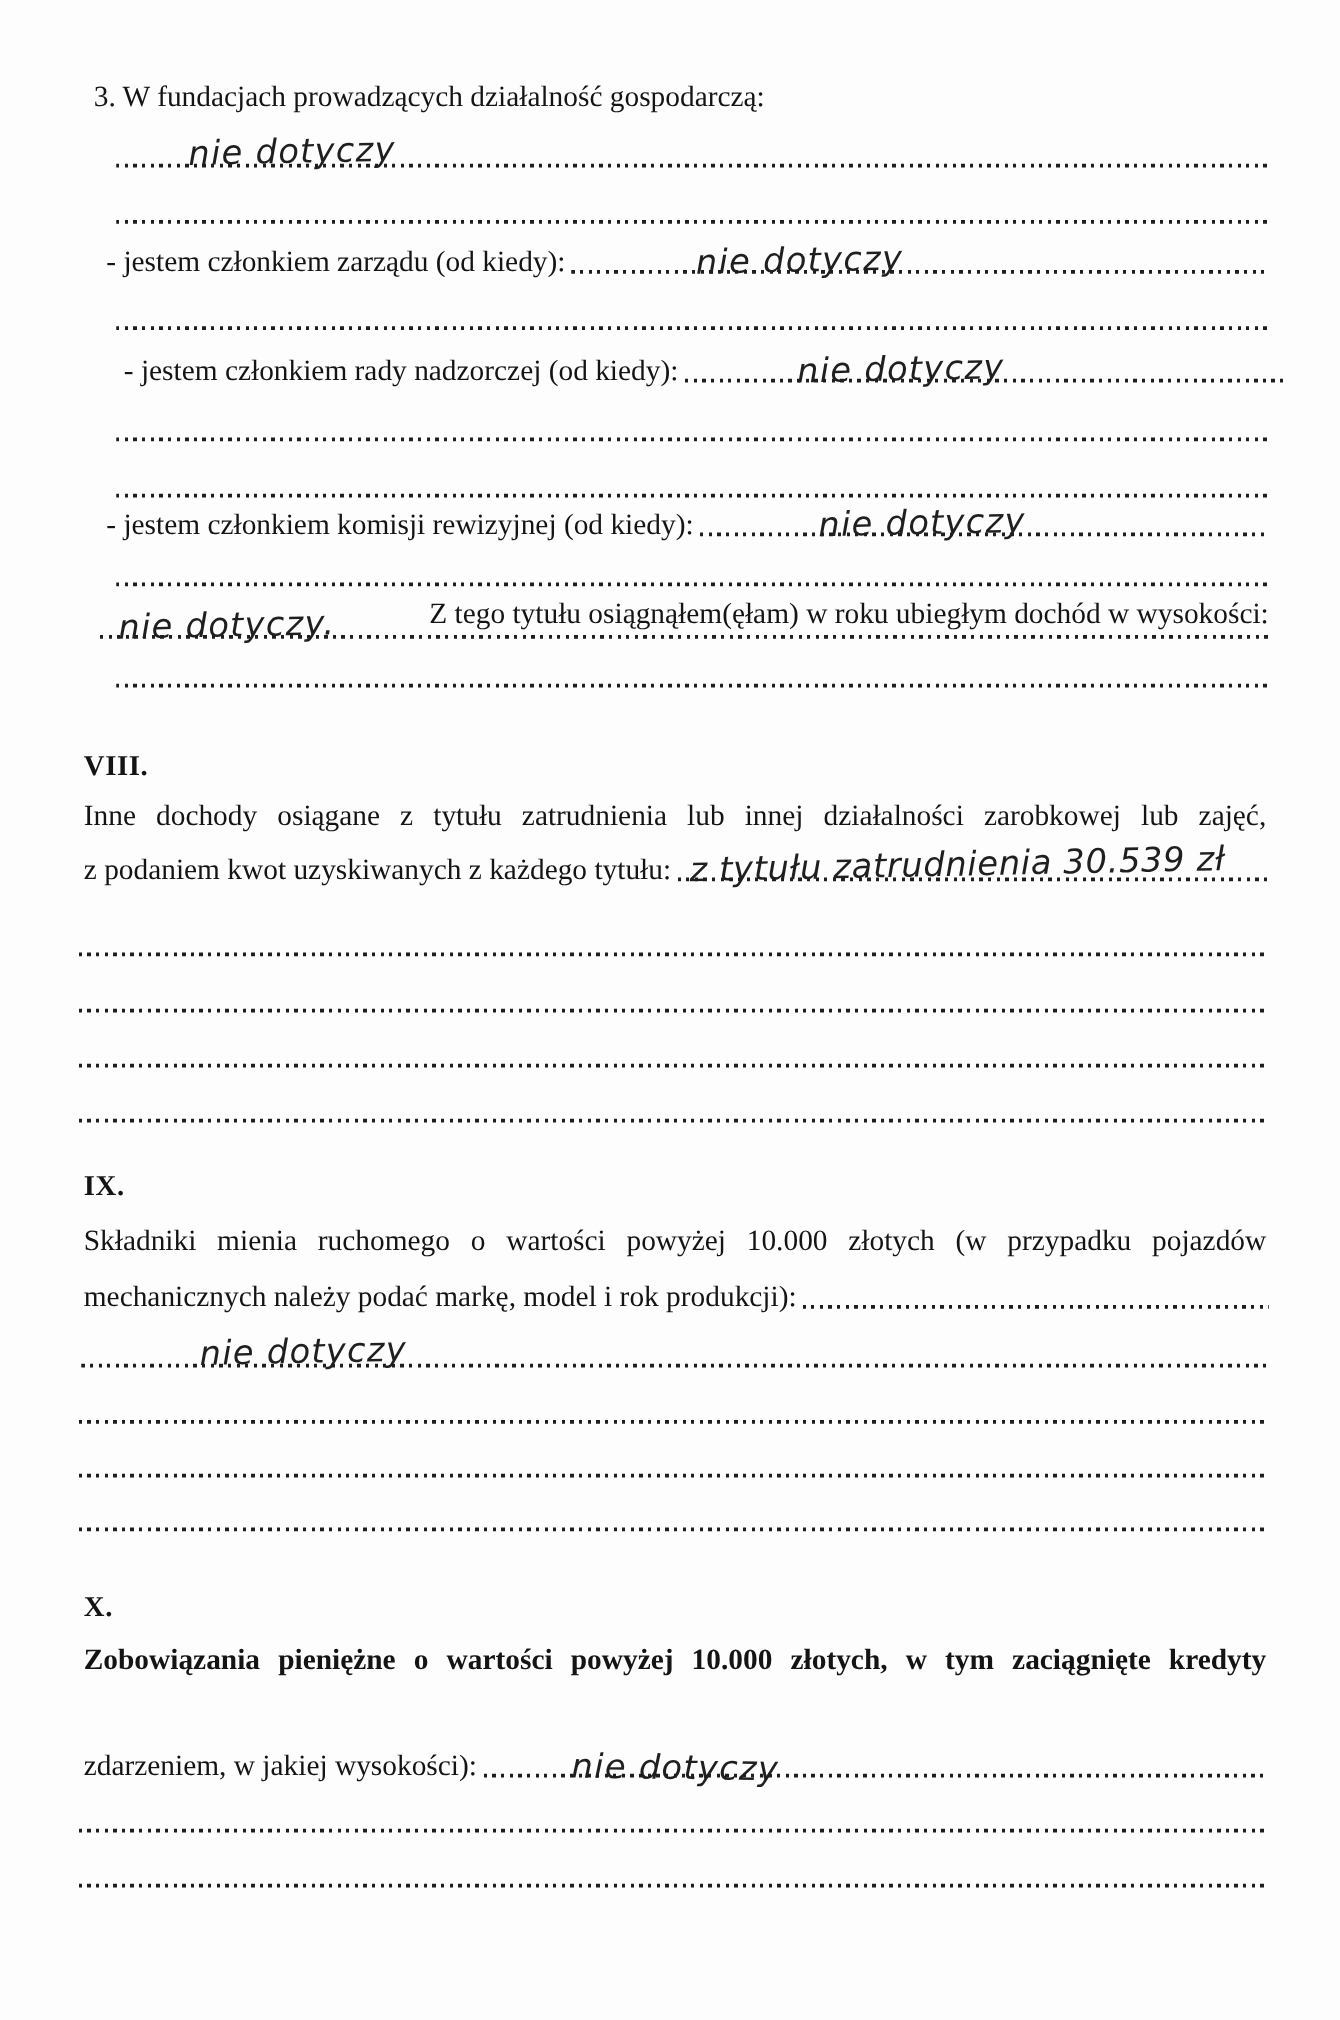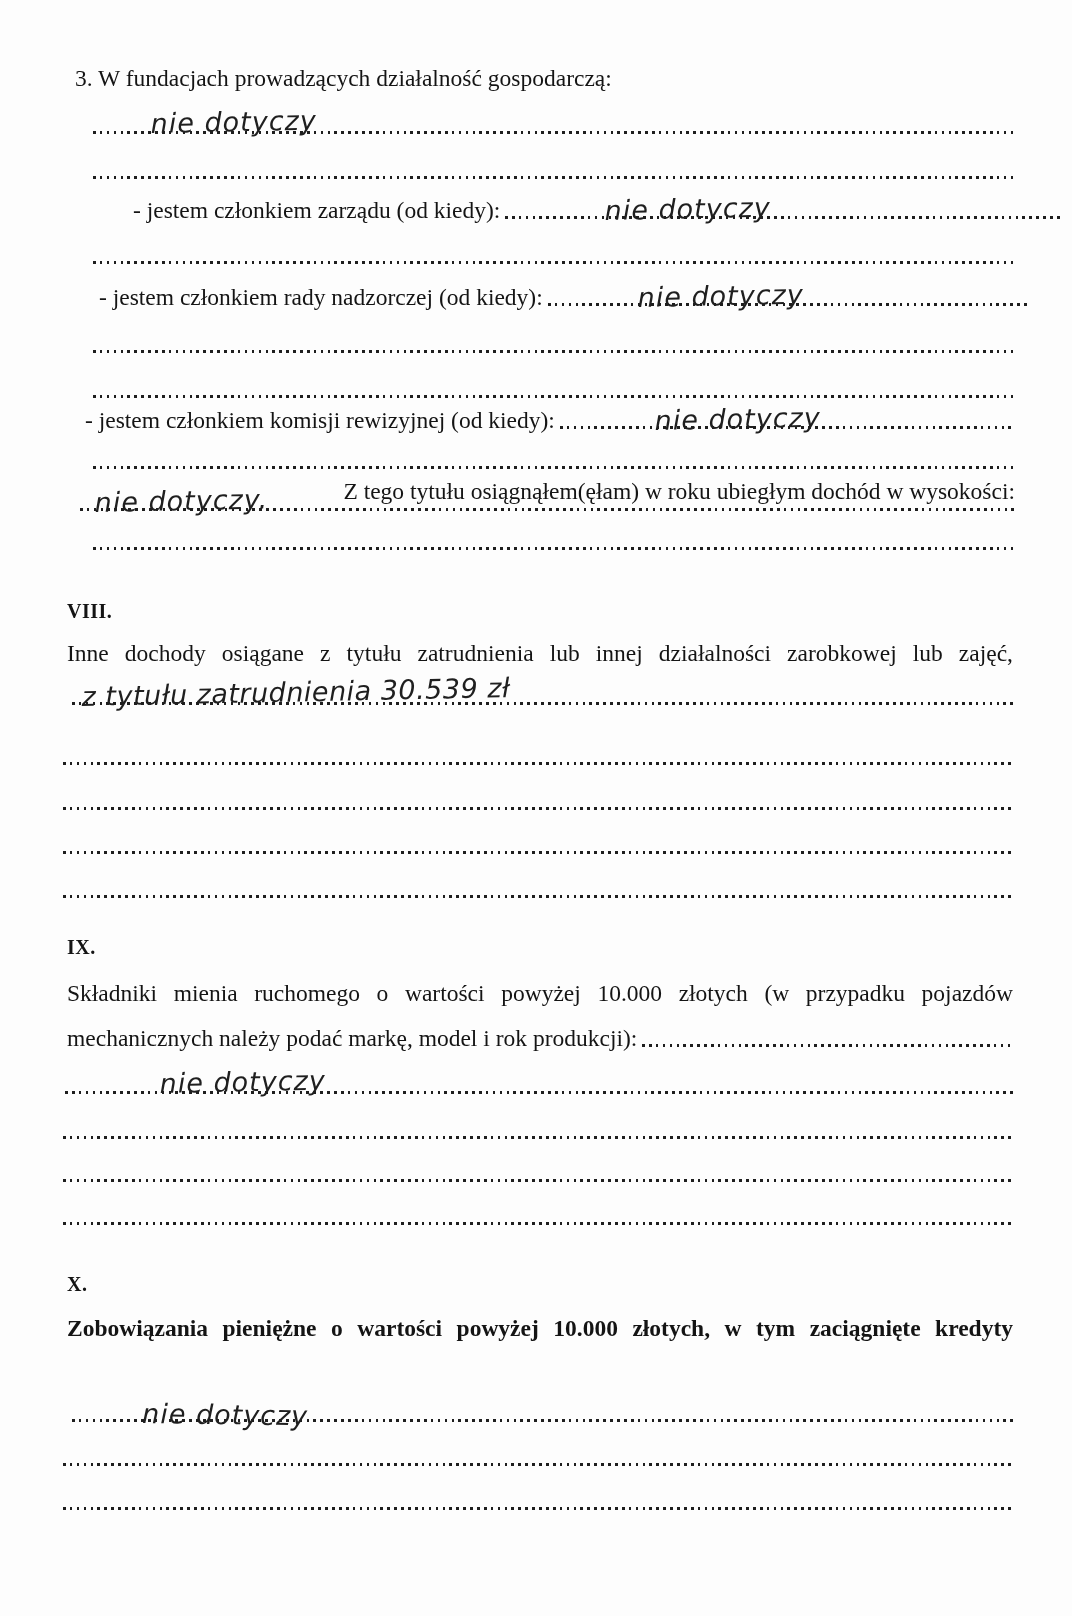--- a/index.html
+++ b/index.html
@@ -9,21 +9,21 @@
     width:1072px;
     height:1616px;
     margin:0 auto;
     background:#fdfdfd;
     font-family:"Liberation Serif", serif;
     color:#141414;
     overflow:hidden;
   }
   .abs { position:absolute; }
   .txt { font-size:23.5px; line-height:1.25; }
-  .sec-heading { position:absolute; font-weight:bold; font-size:20px; letter-spacing:0.5px; }
+  .sec-heading { position:absolute; font-weight:bold; font-size:23px; letter-spacing:0.5px; }
   .just {
     position:absolute;
     font-size:23.5px;
     text-align:justify;
     text-align-last:justify;
     white-space:nowrap;
   }
   
   .dotline {
     position:absolute;
@@ -71,21 +71,21 @@
 
 <div class="page">
 
   <div class="abs txt" style="left:75px; top:64px; width:920px;">3. W fundacjach prowadzących działalność gospodarczą:</div>
 
   <div class="dotline" style="left:93px; top:131px; width:922px;">
     <span class="hw" style="left:58px;">nie dotyczy</span>
   </div>
   <div class="dotline" style="left:93px; top:176px; width:922px;"></div>
 
-  <div class="row" style="left:85px; top:188px; width:930px;margin-left:48px;">
+  <div class="row" style="left:85px; top:188px; width:930px;">
     <span class="label">- jestem członkiem zarządu (od kiedy):</span>
     <span class="dots">
       <span class="hw" style="left:100px;">nie dotyczy</span>
     </span>
   </div>
   <div class="dotline" style="left:93px; top:261px; width:922px;"></div>
 
   <div class="row" style="left:99px; top:275px; width:930px;">
     <span class="label">- jestem członkiem rady nadzorczej (od kiedy):</span>
     <span class="dots">
@@ -107,20 +107,21 @@
     <span class="label">Z tego tytułu osiągnąłem(ęłam) w roku ubiegłym dochód w wysokości:</span>
     <span class="dots">
       <span class="hw" style="left:15px;">nie dotyczy.</span>
     </span>
   </div>
   <div class="dotline" style="left:93px; top:547px; width:922px;"></div>
 
   <div class="sec-heading" style="left:67px; top:600px;">VIII.</div>
   <div class="just" style="left:67px; top:640px; width:946px;">Inne dochody osiągane z tytułu zatrudnienia lub innej działalności zarobkowej lub zajęć,</div>
   <div class="row" style="left:67px; top:674px; width:948px;">
+    <span class="label">z podaniem kwot uzyskiwanych z każdego tytułu:</span>
     <span class="dots">
       <span class="hw" style="left:10px; letter-spacing:0.5px;">z tytułu zatrudnienia 30.539 zł</span>
     </span>
   </div>
   <div class="dotline" style="left:63px; top:762px; width:952px;"></div>
   <div class="dotline" style="left:63px; top:807px; width:952px;"></div>
   <div class="dotline" style="left:63px; top:851px; width:952px;"></div>
   <div class="dotline" style="left:63px; top:895px; width:952px;"></div>
 
   <div class="sec-heading" style="left:67px; top:936px;">IX.</div>
@@ -132,20 +133,21 @@
   <div class="dotline" style="left:65px; top:1091px; width:950px;">
     <span class="hw" style="left:95px;">nie dotyczy</span>
   </div>
   <div class="dotline" style="left:63px; top:1136px; width:952px;"></div>
   <div class="dotline" style="left:63px; top:1179px; width:952px;"></div>
   <div class="dotline" style="left:63px; top:1222px; width:952px;"></div>
 
   <div class="sec-heading" style="left:67px; top:1273px;">X.</div>
   <div class="just" style="left:67px; top:1315px; width:946px;font-weight:bold;">Zobowiązania pieniężne o wartości powyżej 10.000 złotych, w tym zaciągnięte kredyty</div>
   <div class="row" style="left:67px; top:1391px; width:948px;">
+    <span class="label">zdarzeniem, w jakiej wysokości):</span>
     <span class="dots">
       <span class="hw" style="left:70px; transform:rotate(0.8deg);">nie dotyczy</span>
     </span>
   </div>
   <div class="dotline" style="left:63px; top:1463px; width:952px;"></div>
   <div class="dotline" style="left:63px; top:1507px; width:952px;"></div>
 
 </div>
 
 </body></html>

